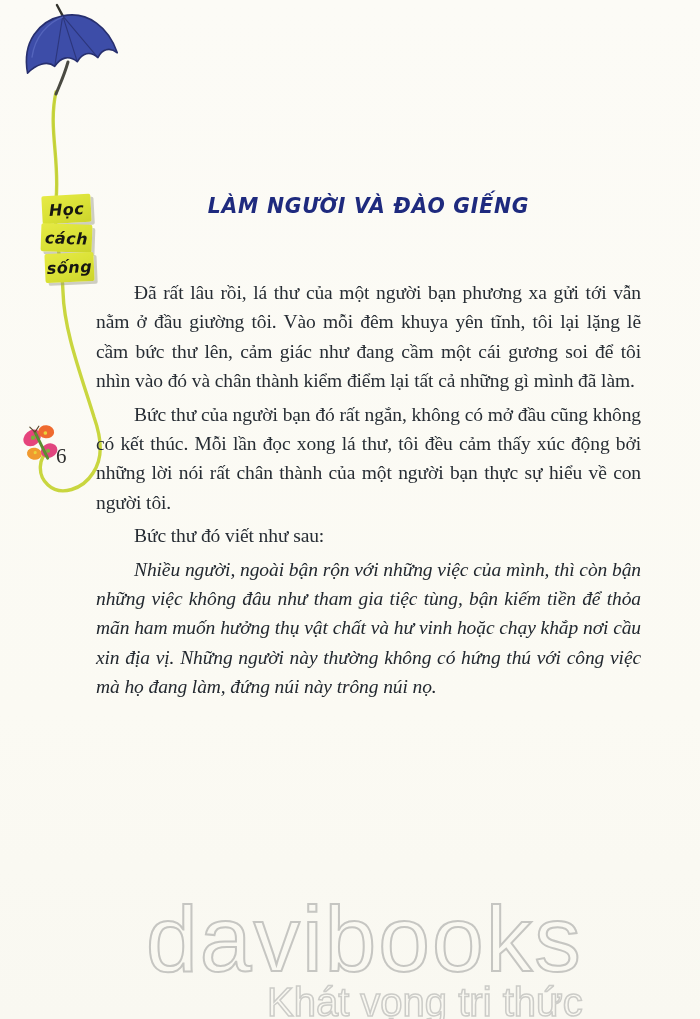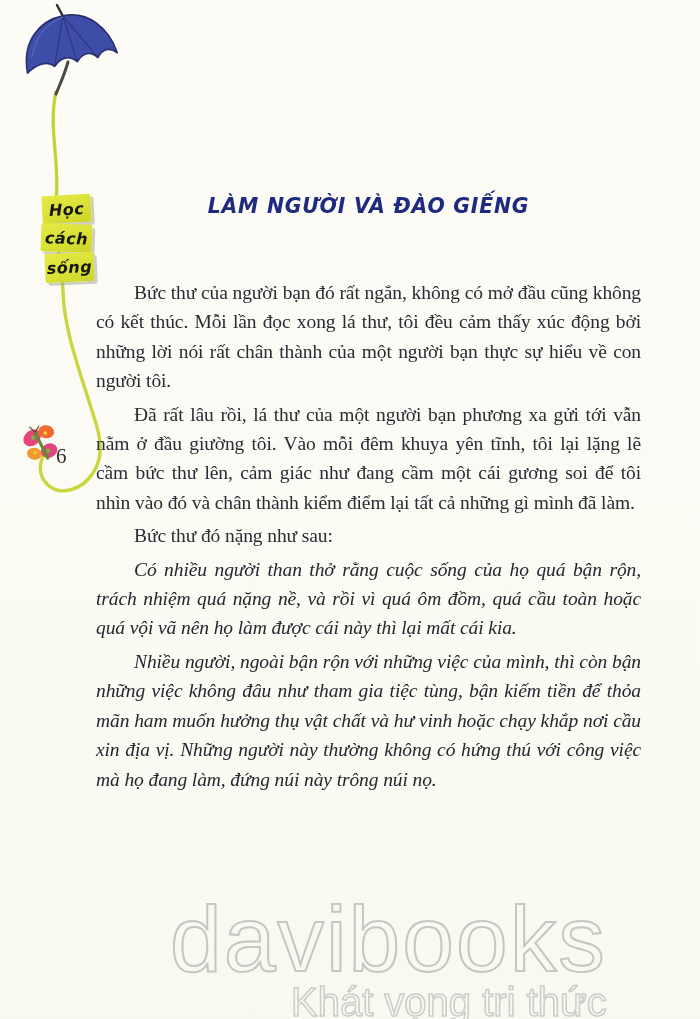--- a/index.html
+++ b/index.html
@@ -66,21 +66,20 @@
   
   .watermark{
     position:absolute;left:146px;top:893px;z-index:1;
     font-family:"Liberation Sans","DejaVu Sans",sans-serif;
     pointer-events:none;
   }
   .wm-brand{
     font-size:93px;line-height:1;
     letter-spacing:2px;
     color:transparent;
-    margin-left:24px;
     -webkit-text-stroke:2px #c6c6c2;
   }
   .wm-slogan{
     font-size:40px;line-height:1;
     margin-top:-4px;
     text-align:right;
     color:transparent;
     -webkit-text-stroke:1.5px #ccccc8;
   }
 </style>
@@ -132,24 +131,23 @@
       <path d="M 15,8 L 11,2 M 15,8 L 20,3" stroke="#5a4a2f" stroke-width="1.2" fill="none" stroke-linecap="round"></path>
     </g>
   </svg>
 
   <div class="page-number">6</div>
 
   <div class="main-column">
     <h1 class="chapter-title">LÀM NGƯỜI VÀ ĐÀO GIẾNG</h1>
 
     <div class="body-text">
+      <p>Đã rất lâu rồi, lá thư của một người bạn phương xa gửi tới vẫn nằm ở đầu giường tôi. Vào mỗi đêm khuya yên tĩnh, tôi lại lặng lẽ cầm bức thư lên, cảm giác như đang cầm một cái gương soi để tôi nhìn vào đó và chân thành kiểm điểm lại tất cả những gì mình đã làm.</p>
       <p>Bức thư của người bạn đó rất ngắn, không có mở đầu cũng không có kết thúc. Mỗi lần đọc xong lá thư, tôi đều cảm thấy xúc động bởi những lời nói rất chân thành của một người bạn thực sự hiểu về con người tôi.</p>
-      <p>Đã rất lâu rồi, lá thư của một người bạn phương xa gửi tới vẫn nằm ở đầu giường tôi. Vào mỗi đêm khuya yên tĩnh, tôi lại lặng lẽ cầm bức thư lên, cảm giác như đang cầm một cái gương soi để tôi nhìn vào đó và chân thành kiểm điểm lại tất cả những gì mình đã làm.</p>
-      <p>Bức thư đó nặng như sau:</p>
-      <p class="italic">Có nhiều người than thở rằng cuộc sống của họ quá bận rộn, trách nhiệm quá nặng nề, và rồi vì quá ôm đồm, quá cầu toàn hoặc quá vội vã nên họ làm được cái này thì lại mất cái kia.</p>
+      <p>Bức thư đó viết như sau:</p>
       <p class="italic">Nhiều người, ngoài bận rộn với những việc của mình, thì còn bận những việc không đâu như tham gia tiệc tùng, bận kiếm tiền để thỏa mãn ham muốn hưởng thụ vật chất và hư vinh hoặc chạy khắp nơi cầu xin địa vị. Những người này thường không có hứng thú với công việc mà họ đang làm, đứng núi này trông núi nọ.</p>
     </div>
   </div>
 
   <div class="watermark">
     <div class="wm-brand">davibooks</div>
     <div class="wm-slogan">Khát vọng tri thức</div>
   </div>
 
 </div>

